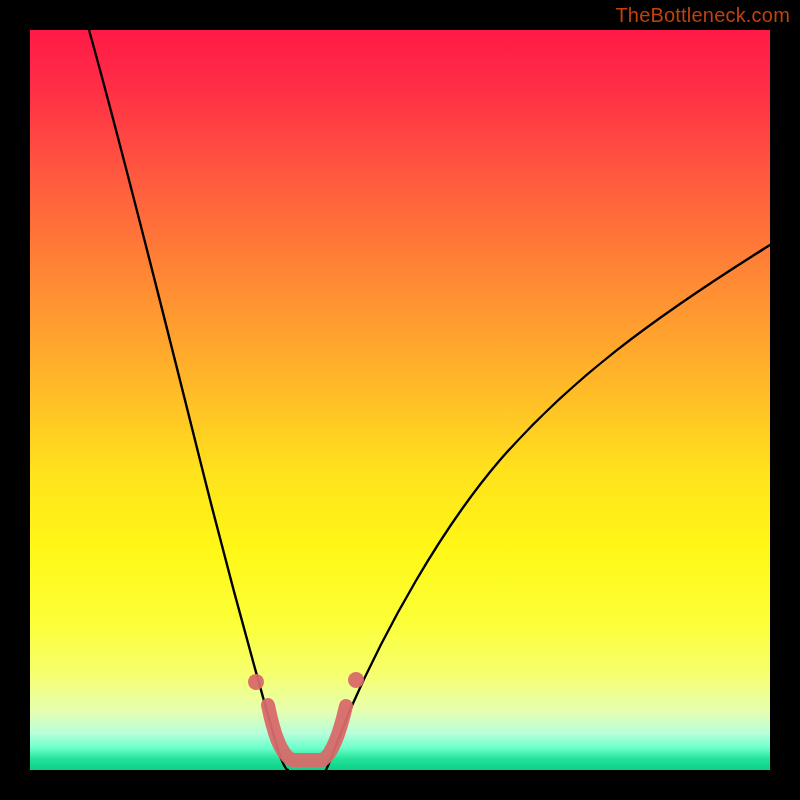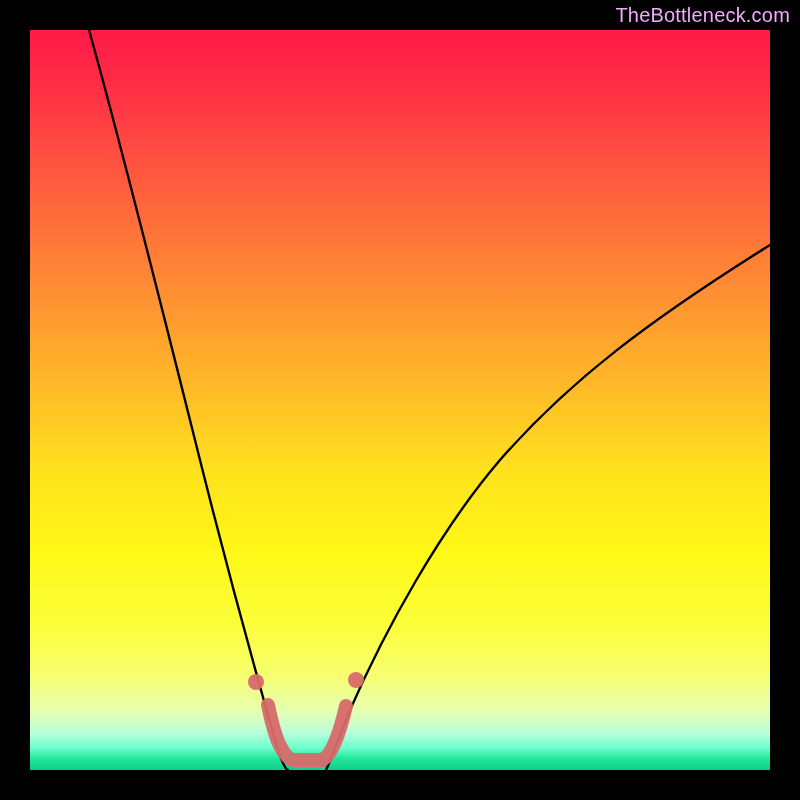--- a/index.html
+++ b/index.html
@@ -41,21 +41,21 @@
       #b8ffda 95%,
       #6dffcc 97%,
       #23e49a 98.5%,
       #0ecf86 100%
     );
   }
   .watermark {
     position: absolute;
     top: 4px;
     right: 10px;
-    color: #f0abfc;
+    color: #c2410c;
     font-size: 20px;
     letter-spacing: 0.2px;
     font-weight: 400;
     z-index: 10;
     user-select: none;
   }
   svg.curve {
     position: absolute;
     left: 0;
     top: 0;

